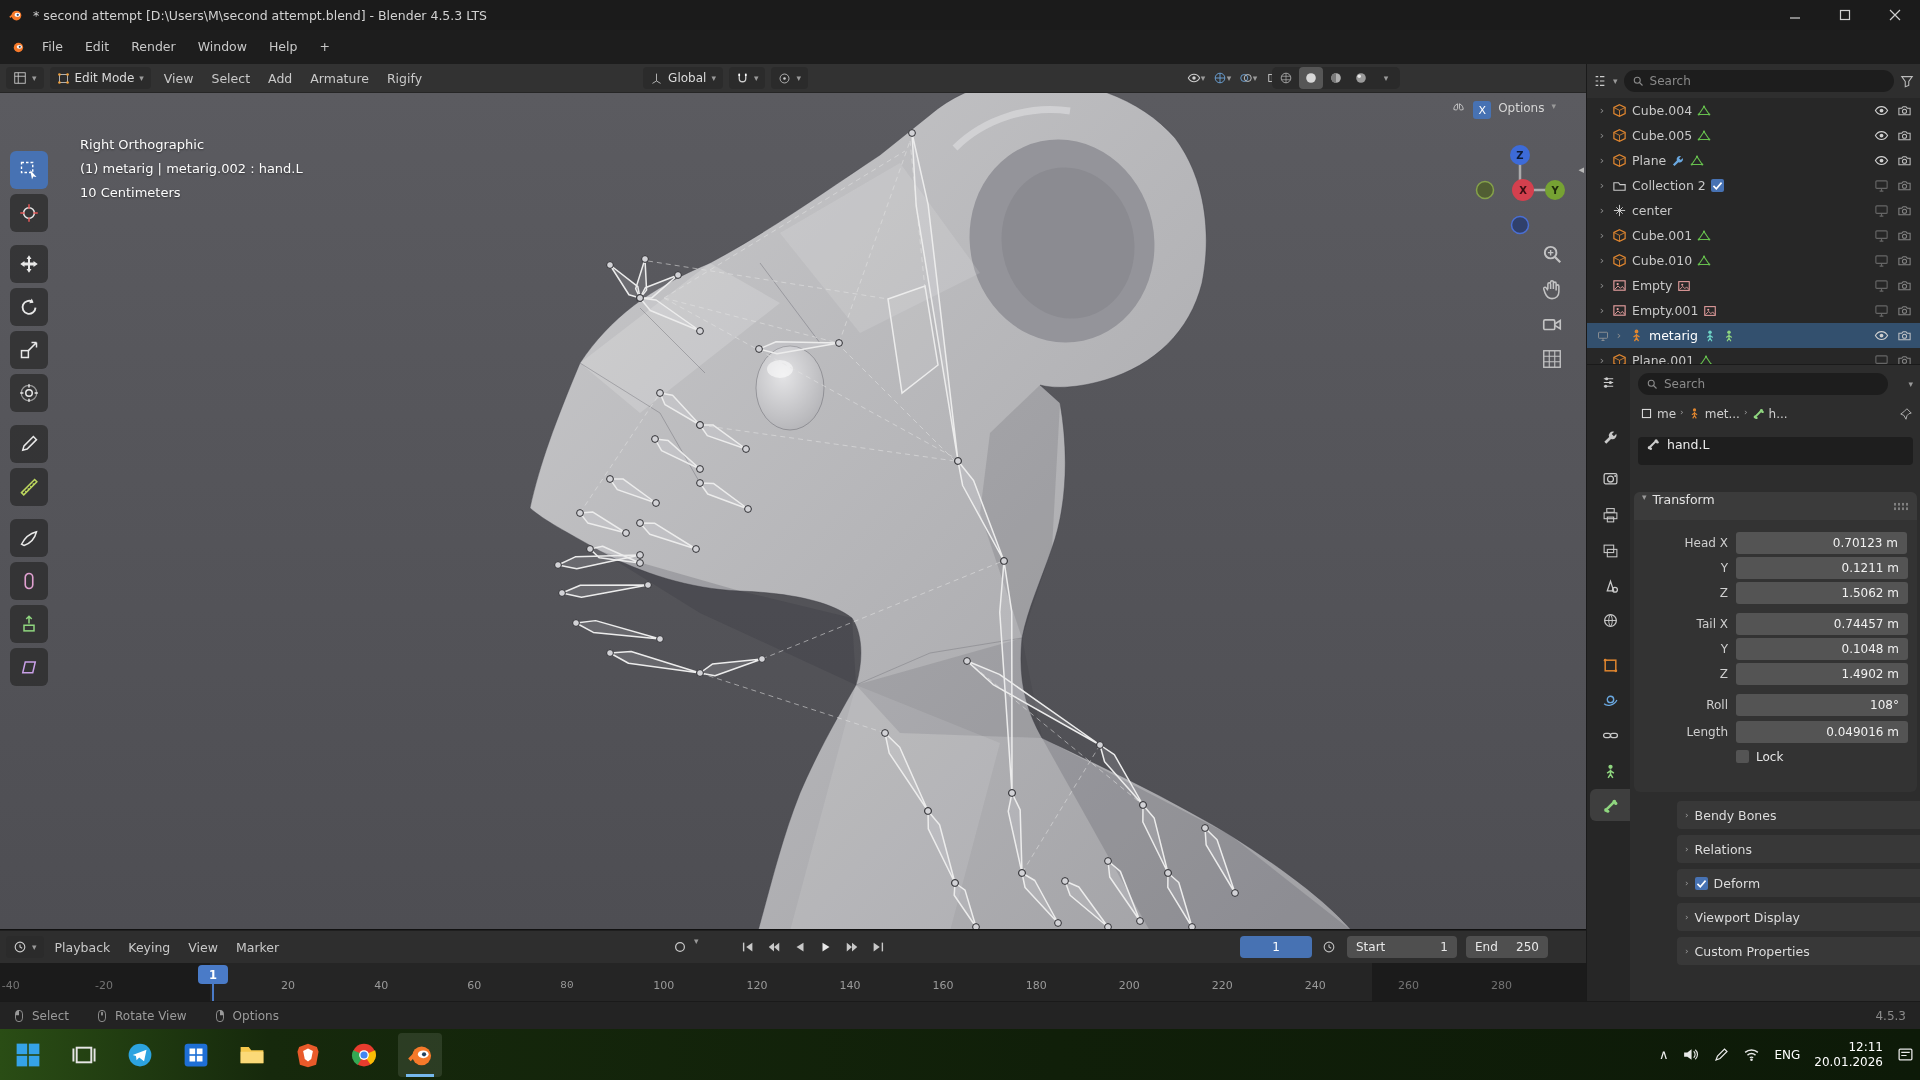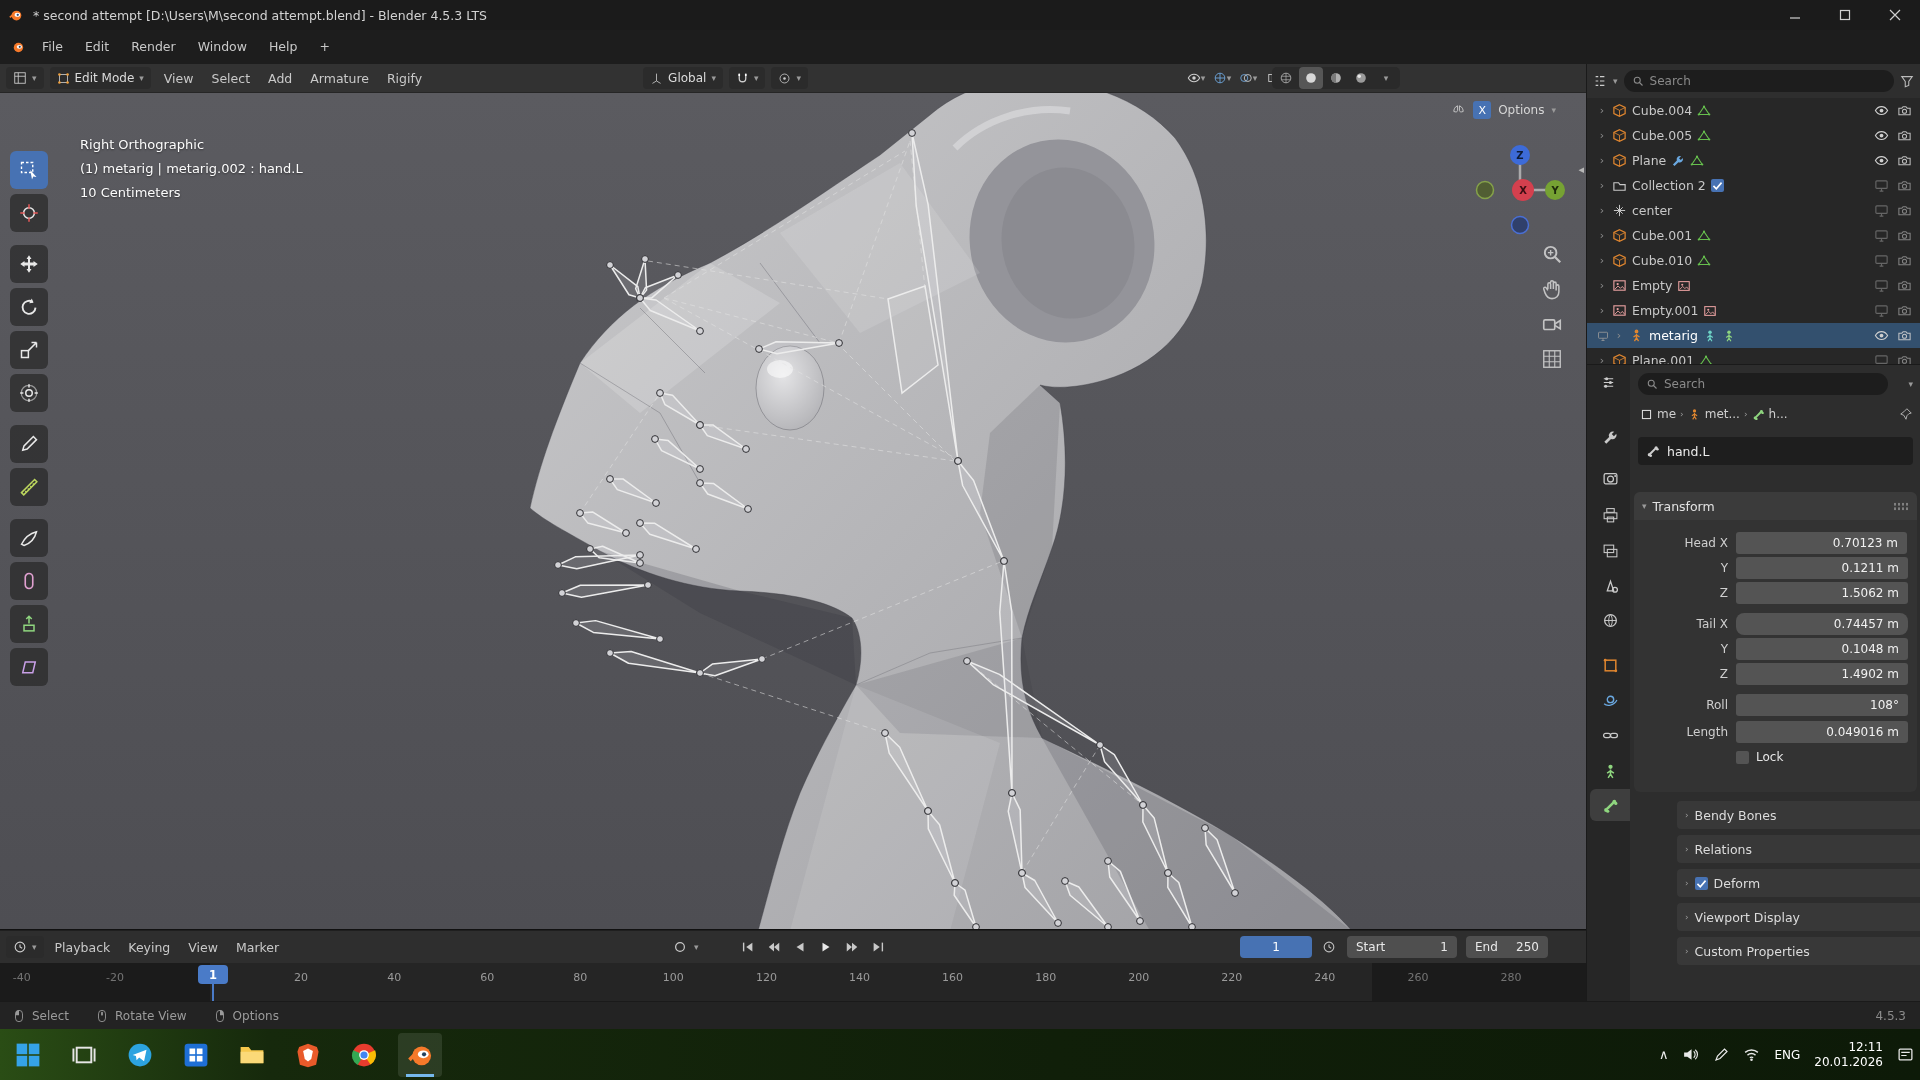--- a/index.html
+++ b/index.html
@@ -1,19 +1,19 @@
 <!DOCTYPE html>
 <html><head>
 <meta charset="utf-8">
 <style>
   *{box-sizing:border-box;margin:0;padding:0}
   html,body{width:1920px;height:1080px;overflow:hidden}
   body{position:relative;background:#111;font-family:"DejaVu Sans","Liberation Sans",sans-serif;font-size:12px;color:#c6c6c6;-webkit-font-smoothing:antialiased}
   .abs{position:absolute}
-  .row{display:flex;align-items:center}
+  .row{display:flex;}
   .ic{display:inline-block;width:15px;height:15px;flex:0 0 auto}
   .ic svg{display:block;width:100%;height:100%}
   
   #titlebar{left:0;top:0;width:1920px;height:30px;background:#1b1b1b;display:flex;align-items:center;color:#d2d2d2}
   #titlebar .title{margin-left:10px;font-size:12.5px;white-space:nowrap}
   .winbtn{width:50px;height:30px;display:flex;align-items:center;justify-content:center;color:#cfcfcf}
   
   #menubar{left:0;top:30px;width:1920px;height:34px;background:#1d1d1d;display:flex;align-items:center}
   .menu-item{padding:0 11px;height:24px;line-height:24px;color:#c8c8c8;font-size:12.5px;border-radius:4px}
   .ws-tab{padding:0 11px;height:26px;line-height:26px;color:#a8a8a8;font-size:12.5px;border-radius:5px 5px 0 0;white-space:nowrap}
@@ -49,21 +49,21 @@
   .ptab.active{background:#3e3e3e}
   .ptab .ic{width:17px;height:17px}
   .pfield{position:absolute;height:22px;background:#545454;border-radius:3px;color:#f1f1f1;display:flex;align-items:center;justify-content:flex-end;padding-right:9px;font-size:12px}
   .plabel{position:absolute;height:22px;display:flex;align-items:center;justify-content:flex-end;color:#cfcfcf;font-size:12px}
   .psection{position:absolute;left:47px;width:281px;height:28px;background:#383838;border-radius:4px;display:flex;align-items:center;gap:6px;padding:0 8px;color:#dcdcdc;font-size:12.5px}
   .grip{width:16px;height:9px;background:radial-gradient(#808080 1px,transparent 1.3px);background-size:4px 4.5px;position:absolute;right:8px;top:10px}
   
   #timeline{left:0;top:930px;width:1586px;height:71px;background:#2e2e2e;border-top:1px solid #1f1f1f}
   #tl-head{height:32px;display:flex;align-items:center}
   #ruler{position:absolute;left:0;top:32px;width:1586px;height:39px;background:#252525;overflow:hidden}
-  .tick{position:absolute;top:8px;width:40px;margin-left:-20px;text-align:center;color:#9a9a9a;font-size:11px}
+  .tick{position:absolute;top:16px;width:40px;margin-left:-20px;color:#9a9a9a;font-size:11px}
   .tbtn{width:24px;height:22px;display:flex;align-items:center;justify-content:center;border-radius:3px}
   .tfield{height:22px;background:#4f4f4f;border-radius:4px;display:flex;align-items:center;justify-content:space-between;padding:0 9px;color:#e8e8e8}
   
   #statusbar{left:0;top:1001px;width:1920px;height:28px;background:#232323;border-top:1px solid #1a1a1a;display:flex;align-items:center;color:#9b9b9b}
   .sb-item{display:flex;align-items:center;gap:6px;margin-right:26px}
   
   #taskbar{left:0;top:1029px;width:1920px;height:51px;background:linear-gradient(90deg,#2a4d15 0%,#16290c 14%,#101f09 55%,#0d1a08 100%);display:flex;align-items:center}
   .tb-icon{width:44px;height:44px;display:flex;align-items:center;justify-content:center;margin:0 6px;border-radius:4px;position:relative}
   .tb-icon .ic{width:26px;height:26px}
   .tb-icon.active{background:rgba(255,255,255,.10)}
@@ -1148,21 +1148,21 @@
         <span class="grip"></span>
       </div>
       <div id="xform-rows">
           <div class="plabel" style="left: 8px; top: 40px; width: 86px;">Head X</div>
           <div class="pfield" style="left: 102px; top: 40px; width: 171px;">0.70123 m</div>
           <div class="plabel" style="left: 8px; top: 65px; width: 86px;">Y</div>
           <div class="pfield" style="left: 102px; top: 65px; width: 172px;">0.1211 m</div>
           <div class="plabel" style="left: 8px; top: 90px; width: 86px;">Z</div>
           <div class="pfield" style="left: 102px; top: 90px; width: 172px;">1.5062 m</div>
           <div class="plabel" style="left: 8px; top: 121px; width: 86px;">Tail X</div>
-          <div class="pfield" style="left: 102px; top: 121px; width: 172px; border-radius: 8px;">0.74457 m</div>
+          <div class="pfield" style="left: 102px; top: 121px; width: 172px;">0.74457 m</div>
           <div class="plabel" style="left: 8px; top: 146px; width: 86px;">Y</div>
           <div class="pfield" style="left: 102px; top: 146px; width: 172px;">0.1048 m</div>
           <div class="plabel" style="left: 8px; top: 171px; width: 86px;">Z</div>
           <div class="pfield" style="left: 102px; top: 171px; width: 172px;">1.4902 m</div>
           <div class="plabel" style="left: 8px; top: 202px; width: 86px;">Roll</div>
           <div class="pfield" style="left: 102px; top: 202px; width: 172px;">108°</div>
           <div class="plabel" style="left: 8px; top: 229px; width: 86px;">Length</div>
           <div class="pfield" style="left: 102px; top: 229px; width: 172px; padding-left: 20px;">0.049016 m</div>
         </div>
       <div class="abs row" style="left:102px;top:258px;gap:7px">
@@ -1282,21 +1282,21 @@
       <div class="tick" style="left: 1511.01px;">280</div>
       <div class="tick" style="left: 1417.94px;">260</div>
       <div class="tick" style="left: 1324.86px;">240</div>
       <div class="tick" style="left: 1231.79px;">220</div>
       <div class="tick" style="left: 1138.72px;">200</div>
       <div class="tick" style="left: 1045.65px;">180</div>
       <div class="tick" style="left: 952.576px;">160</div>
       <div class="tick" style="left: 859.504px;">140</div>
       <div class="tick" style="left: 766.432px;">120</div>
       <div class="tick" style="left: 673.36px;">100</div>
-      <div class="tick" style="left: 580.288px;">80</div>
+      <div class="tick" style="left: 580.288px; font-family: Liberation Mono, monospace;">80</div>
       <div class="tick" style="left: 487.216px;">60</div>
       <div class="tick" style="left: 394.144px;">40</div>
       <div class="tick" style="left: 301.072px;">20</div>
       <div class="tick" style="left: 114.928px;">-20</div>
       <div class="tick" style="left: 21.856px;">-40</div>
     <div class="abs" style="left:0;top:0;width:210px;height:39px;background:rgba(0,0,0,.25)"></div>
     <div class="abs" style="left:1372px;top:0;width:214px;height:39px;background:rgba(0,0,0,.25)"></div>
     <div class="abs" style="left:212px;top:20px;width:2px;height:19px;background:#4a7bc8"></div>
     <div class="abs" style="left:198px;top:2px;width:30px;height:19px;background:#4a7bc8;border-radius:4px;color:#fff;font-size:11.5px;display:flex;align-items:center;justify-content:center;font-weight:bold">1</div>
   </div>

